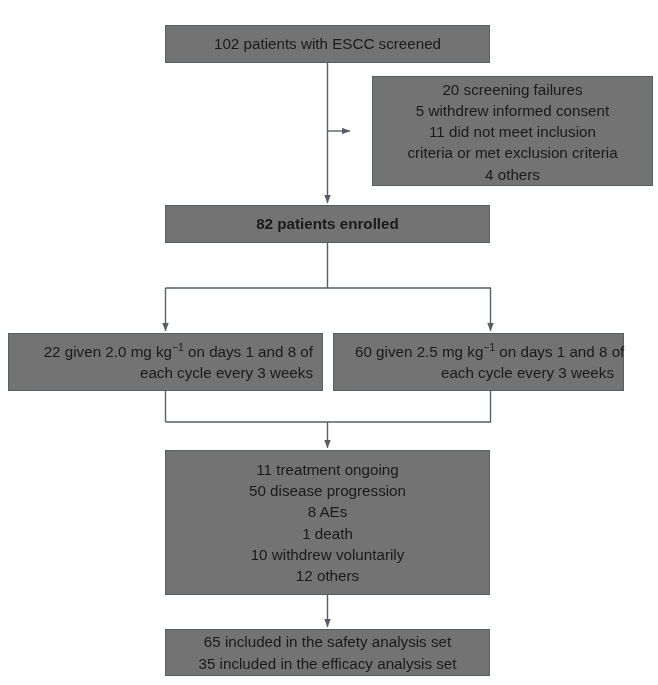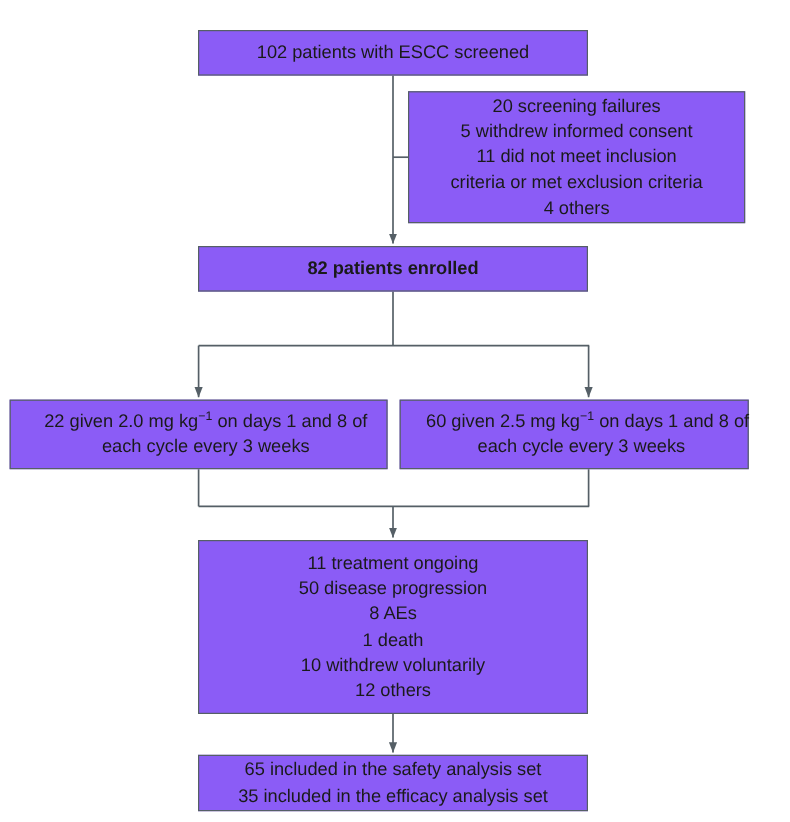--- a/index.html
+++ b/index.html
@@ -23,39 +23,39 @@
     position: absolute;
     left: 0;
     top: 0;
     width: 658px;
     height: 685px;
   }
   .node-box {
     position: absolute;
     box-sizing: border-box;
     border: 1.4px solid #555f66;
-    background: #8b5cf6;
+    background: #737373;
     display: flex;
     flex-direction: column;
     justify-content: center;
     font-size: 15.2px;
     line-height: 1.40;
     color: #1a1a1a;
   }
   .node-box .line {
     white-space: pre;
     display: block;
   }
   .align-center { text-align: center; }
-  .align-left   { text-align: center; padding-left: 21px; padding-right: 9px; }
+  .align-left   { text-align: right; padding-left: 21px; padding-right: 9px; }
   .blk-center   { text-align: center; }
 
   
   #box-screened      { left: 165px; top: 25px;  width: 325px; height: 38px; }
-  #box-failures      { left: 340px; top: 76px;  width: 281px; height: 110px; }
+  #box-failures      { left: 372px; top: 76px;  width: 281px; height: 110px; justify-content: flex-end; }
   #box-enrolled      { left: 165px; top: 205px; width: 325px; height: 38px; font-weight: bold; }
   #box-dose-low      { left: 8px;   top: 333px; width: 315px; height: 58px; }
   #box-dose-high     { left: 333px; top: 333px; width: 291px; height: 58px; }
   #box-disposition   { left: 165px; top: 450px; width: 325px; height: 145px; }
   #box-analysis      { left: 165px; top: 629px; width: 325px; height: 47px; }
 
   sup {
     font-size: 0.68em;
     vertical-align: super;
     line-height: 0;

